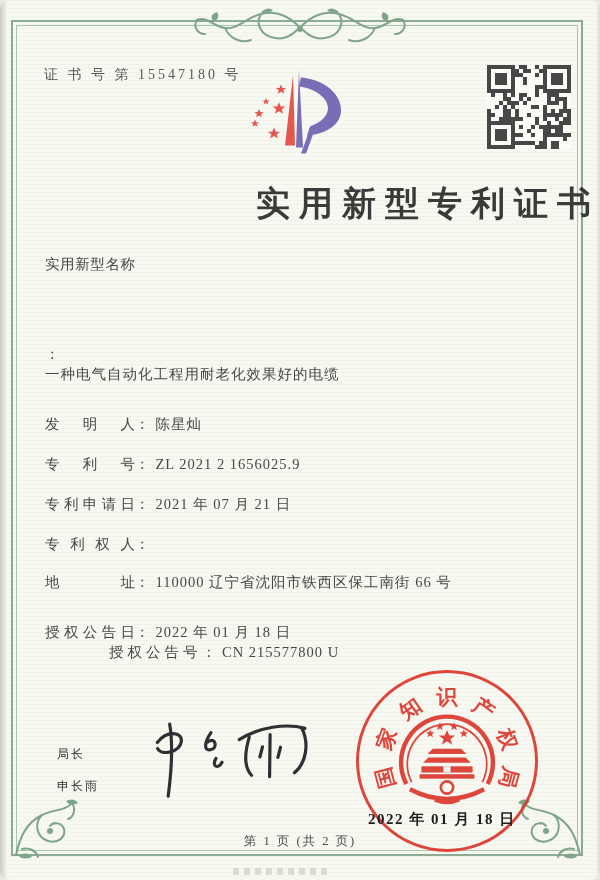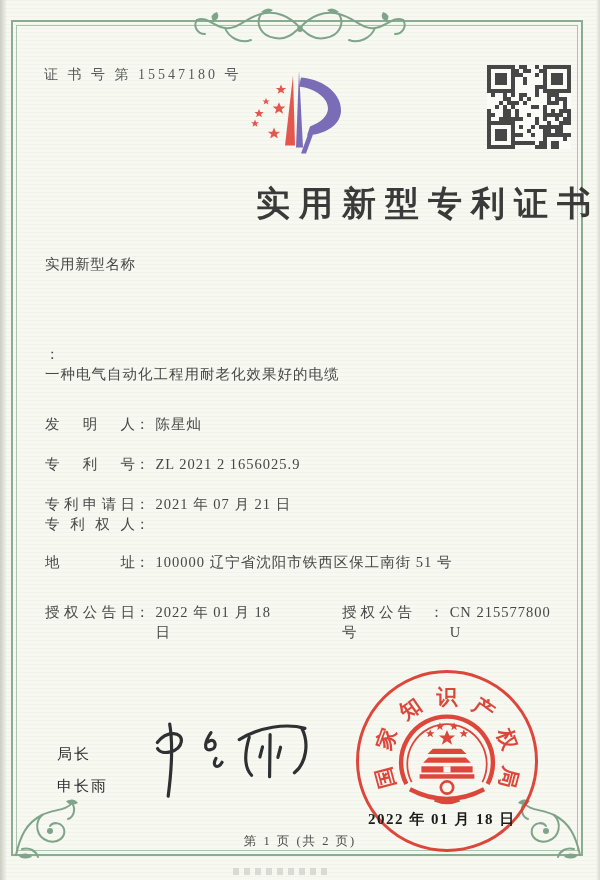--- a/index.html
+++ b/index.html
@@ -10,20 +10,21 @@
   .page{
     position:relative;
     width:600px;height:880px;
     margin:0 auto;
     background:#f7f8f1;
     background-image:repeating-linear-gradient(180deg,
       rgba(190,200,170,.10) 0px, rgba(190,200,170,.10) 1px,
       transparent 1px, transparent 4px);
     overflow:hidden;
     color:#3f3f3f;
+    border-radius:9px;
   }
   .scan-edge-left{position:absolute;left:0;top:0;bottom:0;width:7px;
     background:linear-gradient(90deg,#c9ccc2,#e4e6dd 60%,rgba(0,0,0,0));}
   .scan-edge-right{position:absolute;right:0;top:0;bottom:0;width:4px;
     background:linear-gradient(270deg,#d8dad1,rgba(0,0,0,0));}
   
   .frame-outer{position:absolute;left:11px;top:20px;right:17px;bottom:24px;
     border:2px solid #8cab93;}
   .frame-inner{position:absolute;left:3px;top:3px;right:3px;bottom:3px;
     border:1px solid #a9c3ae;}
@@ -34,36 +35,36 @@
     letter-spacing:3px;}
   .logo{position:absolute;left:248px;top:62px;width:110px;height:100px;}
   .qr{position:absolute;left:487px;top:65px;width:84px;height:84px;background:#fbfbf7;}
   .title{position:absolute;left:0;right:0;top:181px;text-align:right;
     font-size:34px;font-weight:bold;color:#3a3a3a;letter-spacing:9px;}
 
   .fields{position:absolute;left:45px;top:254px;width:515px;font-size:14.5px;
     color:#474747;}
   .frow{display:flex;line-height:20px;}
   .frow.mb0{margin-bottom:30px;flex-direction:column;} .frow.mb1{margin-bottom:20px;}
-  .frow.mb2{margin-bottom:20px;} .frow.mb3{}
+  .frow.mb2{margin-bottom:20px;} .frow.mb3{margin-bottom:20px;}
   .frow.mb4{margin-bottom:18px;} .frow.mb5{margin-bottom:30px;}
   .flabel{display:inline-block;width:90px;text-align:justify;text-align-last:justify;
     flex:0 0 90px;}
   .fcolon{flex:0 0 auto;margin-right:6px;}
   .fvalue{letter-spacing:1px;}
-  .frow-double{display:flex;line-height:20px;}
+  .frow-double{display:flex;line-height:20px;flex-direction:column;}
   .fcell{display:flex;}
   .fcell.right{margin-left:64px;}
   .fcell .flabel5{display:inline-block;letter-spacing:4px;}
 
   .paras{position:absolute;left:45px;top:526px;width:514px;font-size:14.5px;
     line-height:27px;color:#474747;text-align:justify;}
   .paras p{margin:0;text-indent:2em;letter-spacing:1.2px;}
 
-  .officer{position:absolute;left:57px;top:738px;font-size:15px;color:#2d2d2d;
+  .officer{position:absolute;left:57px;top:738px;font-size:12px;color:#2d2d2d;
     line-height:32px;letter-spacing:2px;}
   .signature{position:absolute;left:138px;top:716px;width:185px;height:90px;
     transform:rotate(-2deg);}
 
   .seal{position:absolute;left:356px;top:670px;width:182px;height:182px;z-index:2;
     opacity:.93;}
   .seal-ring{position:absolute;inset:0;border:3.5px solid #dc392e;border-radius:50%;}
   .seal-char{position:absolute;left:50%;top:50%;width:24px;height:24px;
     margin:-12px 0 0 -12px;text-align:center;font-size:21px;font-weight:bold;
     color:#dc392e;font-family:"Liberation Serif",serif;}
@@ -428,21 +429,21 @@
         <span class="fcolon">：</span>
       <span class="fvalue">2021 年 07 月 21 日</span>
     </div>
     <div class="frow mb4">
       <span class="flabel">专利权人</span>
         <span class="fcolon">：</span>
     </div>
     <div class="frow mb5">
       <span class="flabel">地址</span>
         <span class="fcolon">：</span>
-      <span class="fvalue">100000 辽宁省沈阳市铁西区保工南街 51 号</span>
+      <span class="fvalue">110000 辽宁省沈阳市铁西区保工南街 66 号</span>
     </div>
     <div class="frow-double">
       <span class="fcell">
         <span class="flabel">授权公告日</span>
           <span class="fcolon">：</span>
         <span class="fvalue">2022 年 01 月 18 日</span>
       </span>
       <span class="fcell right">
         <span class="flabel5">授权公告号</span>
           <span class="fcolon">：</span>

